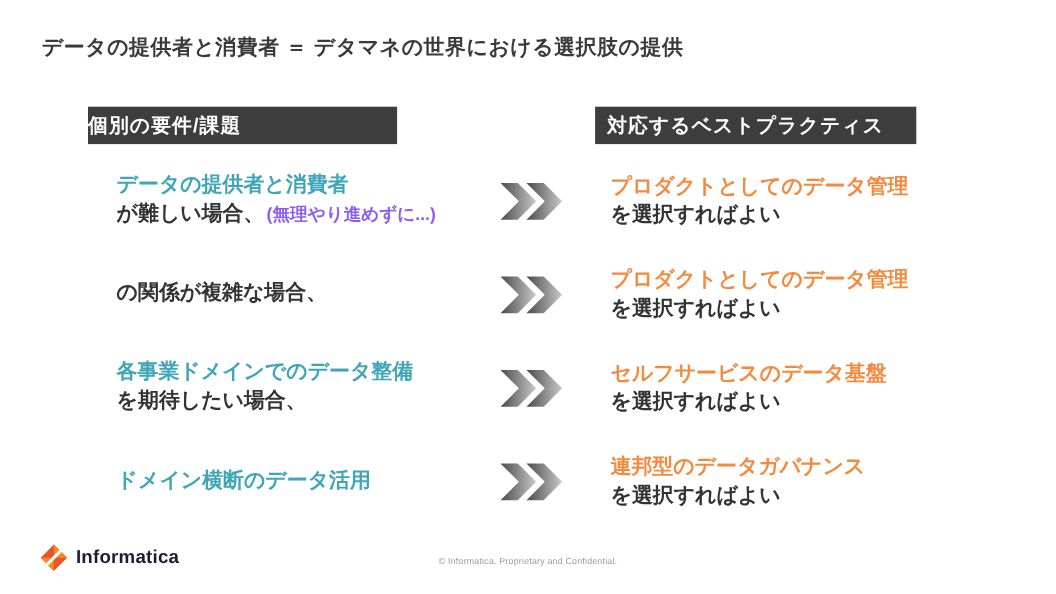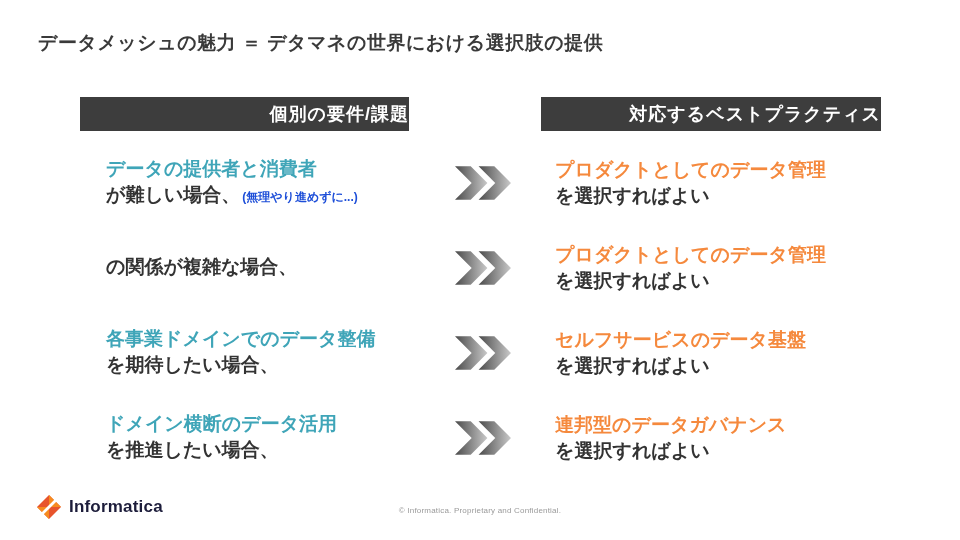--- a/index.html
+++ b/index.html
@@ -6,37 +6,37 @@
   .slide{
     position:relative;width:960px;height:540px;background:#ffffff;
     font-family:"Liberation Sans","DejaVu Sans",sans-serif;overflow:hidden;
     margin:0 auto;
   }
   .title{
     position:absolute;left:38px;top:30px;
     font-size:19px;font-weight:bold;color:#3a3a3a;letter-spacing:.5px;
   }
   .col-header{
-    position:absolute;top:97px;width:329px;height:34px;line-height:34px;
+    position:absolute;top:97px;width:281px;height:34px;line-height:34px;
     background:#3d3d3d;color:#ffffff;font-size:18px;font-weight:bold;
-    text-align:right;letter-spacing:1px;
+    text-align:left;letter-spacing:1px;
   }
   .col-header.left{left:80px;}
   .col-header.right{left:541px;padding-left:11px;}
   .rows{position:absolute;left:80px;top:140px;width:806px;}
   .row{
     display:grid;grid-template-columns:345px 116px 345px;
     height:85px;align-items:center;
   }
   .cell{line-height:26px;font-size:19px;font-weight:bold;color:#333333;}
   .cell.left{padding-left:26px;}
   .cell.right{padding-left:14px;}
   .hl.teal{color:#3fa5b8;}
   .hl.orange{color:#f5893d;}
-  .note{font-size:12px;font-weight:bold;color:#1d4ed8;margin-left:2px;text-align:right;}
+  .note{font-size:16px;font-weight:bold;color:#8b5cf6;margin-left:2px;text-align:right;}
   .chev{display:flex;justify-content:center;align-items:center;}
   .logo{
     position:absolute;left:36px;top:494px;
     display:flex;align-items:center;gap:7px;
   }
   .logo-text{
     font-size:17px;font-weight:600;color:#1c1c3a;letter-spacing:.2px;
   }
   .copyright{
     position:absolute;left:0;right:0;top:506px;text-align:center;
@@ -51,21 +51,21 @@
 
   <svg class="defs-holder" aria-hidden="true">
     <defs>
       <linearGradient id="chevGrad" x1="0" y1="0" x2="1" y2="0">
         <stop offset="0" stop-color="#4a4a4a"></stop>
         <stop offset="1" stop-color="#c9c9c9"></stop>
       </linearGradient>
     </defs>
   </svg>
 
-  <div class="title">データメッシュの魅力 ＝ デタマネの世界における選択肢の提供</div>
+  <div class="title">データの提供者と消費者 ＝ デタマネの世界における選択肢の提供</div>
 
   <div class="col-header left">個別の要件/課題</div>
   <div class="col-header right">対応するベストプラクティス</div>
 
   <div class="rows">
 
     <div class="row">
       <div class="cell left">
         <div class="hl teal">データの提供者と消費者</div>
         <div><span>が難しい場合、</span><span class="note">(無理やり進めずに...)</span></div>
@@ -111,21 +111,20 @@
       </div>
       <div class="cell right">
         <div class="hl orange">セルフサービスのデータ基盤</div>
         <div>を選択すればよい</div>
       </div>
     </div>
 
     <div class="row">
       <div class="cell left">
         <div class="hl teal">ドメイン横断のデータ活用</div>
-        <div><span>を推進したい場合、</span><span class="note"></span></div>
       </div>
       <div class="chev">
         <svg width="56" height="36" viewBox="0 0 57 34">
           <path d="M0,0 L16,0 L33,17 L16,34 L0,34 L17,17 Z" fill="url(#chevGrad)"></path>
           <path d="M24,0 L40,0 L57,17 L40,34 L24,34 L41,17 Z" fill="url(#chevGrad)"></path>
         </svg>
       </div>
       <div class="cell right">
         <div class="hl orange">連邦型のデータガバナンス</div>
         <div>を選択すればよい</div>

